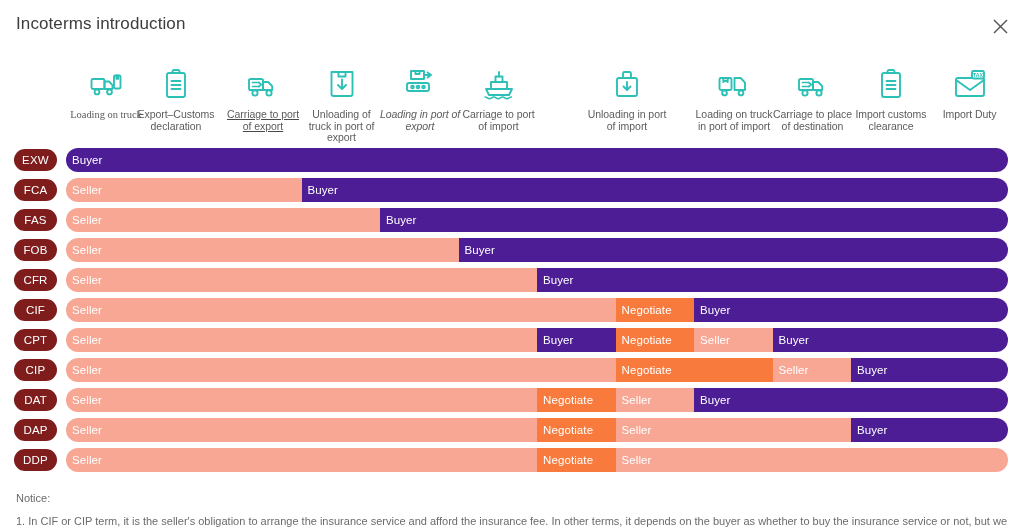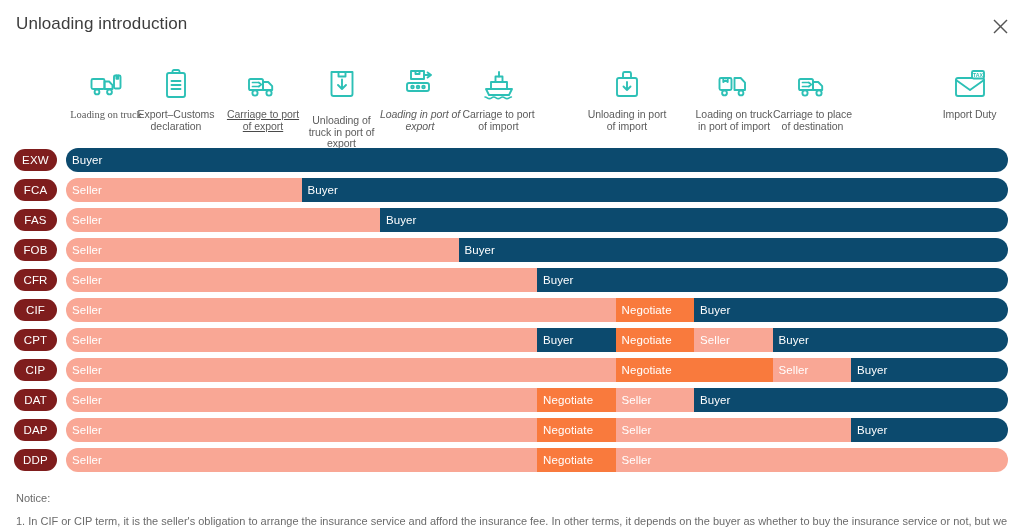--- a/index.html
+++ b/index.html
@@ -61,38 +61,38 @@
   .seg{
     height:24px;
     font-size:11.5px;line-height:24px;
     color:#ffffff;
     padding-left:6px;
     box-sizing:border-box;
     white-space:nowrap;overflow:hidden;
     letter-spacing:.1px;
   }
   .seg.seller{background:#f9a795;}
-  .seg.buyer{background:#0c4a6e;}
+  .seg.buyer{background:#4c1d95;}
   .seg.negotiate{background:#f97a3d;}
 
   
   .notice{position:absolute;left:16px;top:492px;width:995px;}
   .notice .nt{font-size:11px;line-height:13px;color:#6b6b6b;}
   .notice .nline{
     font-size:11px;line-height:17px;color:#6b6b6b;
     margin-top:8px;
   }
 </style>
 </head>
 <body>
 
 <div class="page">
 
   <div class="header">
-    <div class="title">Unloading introduction</div>
+    <div class="title">Incoterms introduction</div>
     <div class="close-btn">
       <svg width="17" height="17" viewBox="0 0 17 17">
         <line x1="2" y1="2" x2="15" y2="15" stroke="#555" stroke-width="1.4"></line>
         <line x1="15" y1="2" x2="2" y2="15" stroke="#555" stroke-width="1.4"></line>
       </svg>
     </div>
   </div>
 
   <div class="cols" id="cols">
       <div class="col" style="left: 0px; font-family: Liberation Serif, serif;">
@@ -124,21 +124,21 @@
             <rect x="3" y="12" width="14" height="11" rx="1.6"></rect>
             <path d="M17 15h5.2l4 4.2V23H17z"></path>
             <circle cx="9" cy="26" r="2.6"></circle>
             <circle cx="23" cy="26" r="2.6"></circle>
             <path d="M6.5 15.5h6M6.5 19.5h6" stroke-width="1.7"></path>
             <path d="M12.8 15.5l2.4 2-2.4 2" stroke-width="1.7"></path>
           </svg>
         </div>
         <div class="cap">Carriage to port of export</div>
       </div>
-      <div class="col" style="left: 235.5px; justify-content: space-between;">
+      <div class="col" style="left: 235.5px;">
         <div class="ico">
           <svg width="34" height="34" viewBox="0 0 34 34" fill="none" stroke="#2dc0b6" stroke-width="1.9" stroke-linecap="round" stroke-linejoin="round">
             <path d="M6.5 5h21v22a2 2 0 0 1-2 2h-17a2 2 0 0 1-2-2z"></path>
             <path d="M13.5 5v4.5h7V5"></path>
             <path d="M17 12.5v9M13 18l4 4 4-4"></path>
           </svg>
         </div>
         <div class="cap">Unloading of truck in port of export</div>
       </div>
       <div class="col" style="left: 314px; font-style: italic;">
@@ -195,20 +195,30 @@
             <rect x="3" y="12" width="14" height="11" rx="1.6"></rect>
             <path d="M17 15h5.2l4 4.2V23H17z"></path>
             <circle cx="9" cy="26" r="2.6"></circle>
             <circle cx="23" cy="26" r="2.6"></circle>
             <path d="M6.5 15.5h6M6.5 19.5h6" stroke-width="1.7"></path>
             <path d="M12.8 15.5l2.4 2-2.4 2" stroke-width="1.7"></path>
           </svg>
         </div>
         <div class="cap">Carriage to place of destination</div>
       </div>
+      <div class="col" style="left: 785px;">
+        <div class="ico">
+          <svg width="34" height="34" viewBox="0 0 34 34" fill="none" stroke="#2dc0b6" stroke-width="1.9" stroke-linecap="round" stroke-linejoin="round">
+            <rect x="8" y="6" width="18" height="24" rx="2"></rect>
+            <path d="M13.5 6V4.4A1.4 1.4 0 0 1 15 3h4a1.4 1.4 0 0 1 1.5 1.4V6"></path>
+            <path d="M12.5 14h9M12.5 18h9M12.5 22h9"></path>
+          </svg>
+        </div>
+        <div class="cap">Import customs clearance</div>
+      </div>
       <div class="col" style="left: 863.5px;">
         <div class="ico">
           <svg width="34" height="34" viewBox="0 0 34 34" fill="none" stroke="#2dc0b6" stroke-width="1.9" stroke-linecap="round" stroke-linejoin="round">
             <rect x="3" y="11" width="28" height="18" rx="2"></rect>
             <path d="M3 13l14 10 14-10"></path>
             <rect x="19" y="4" width="12" height="7.5" rx="1.4" fill="#ffffff"></rect>
             <text x="25" y="9.8" font-family="Liberation Sans, sans-serif" font-size="5.2" fill="#2dc0b6" stroke="none" text-anchor="middle" font-weight="bold">TAX</text>
           </svg>
         </div>
         <div class="cap">Import Duty</div>

